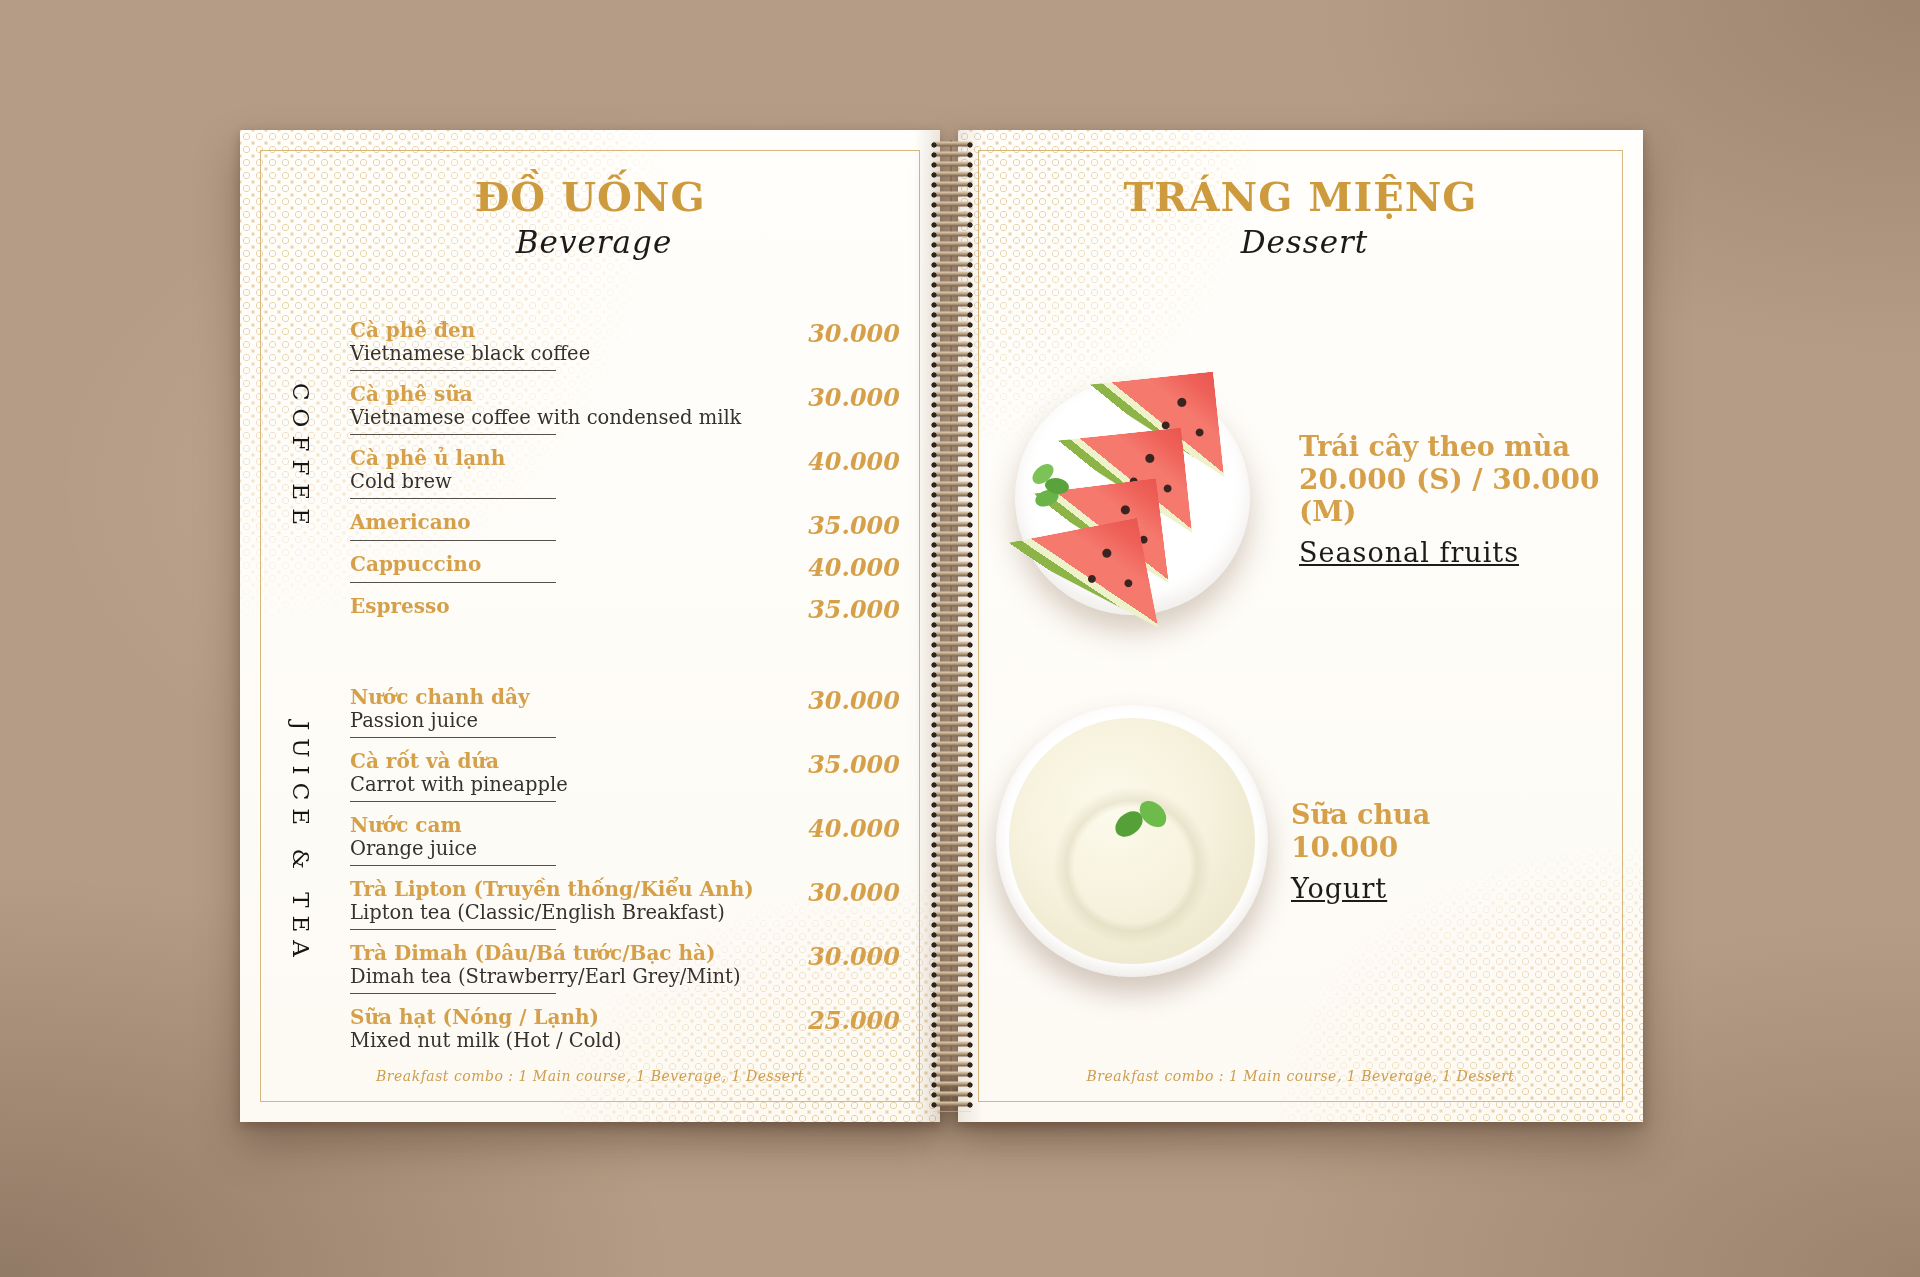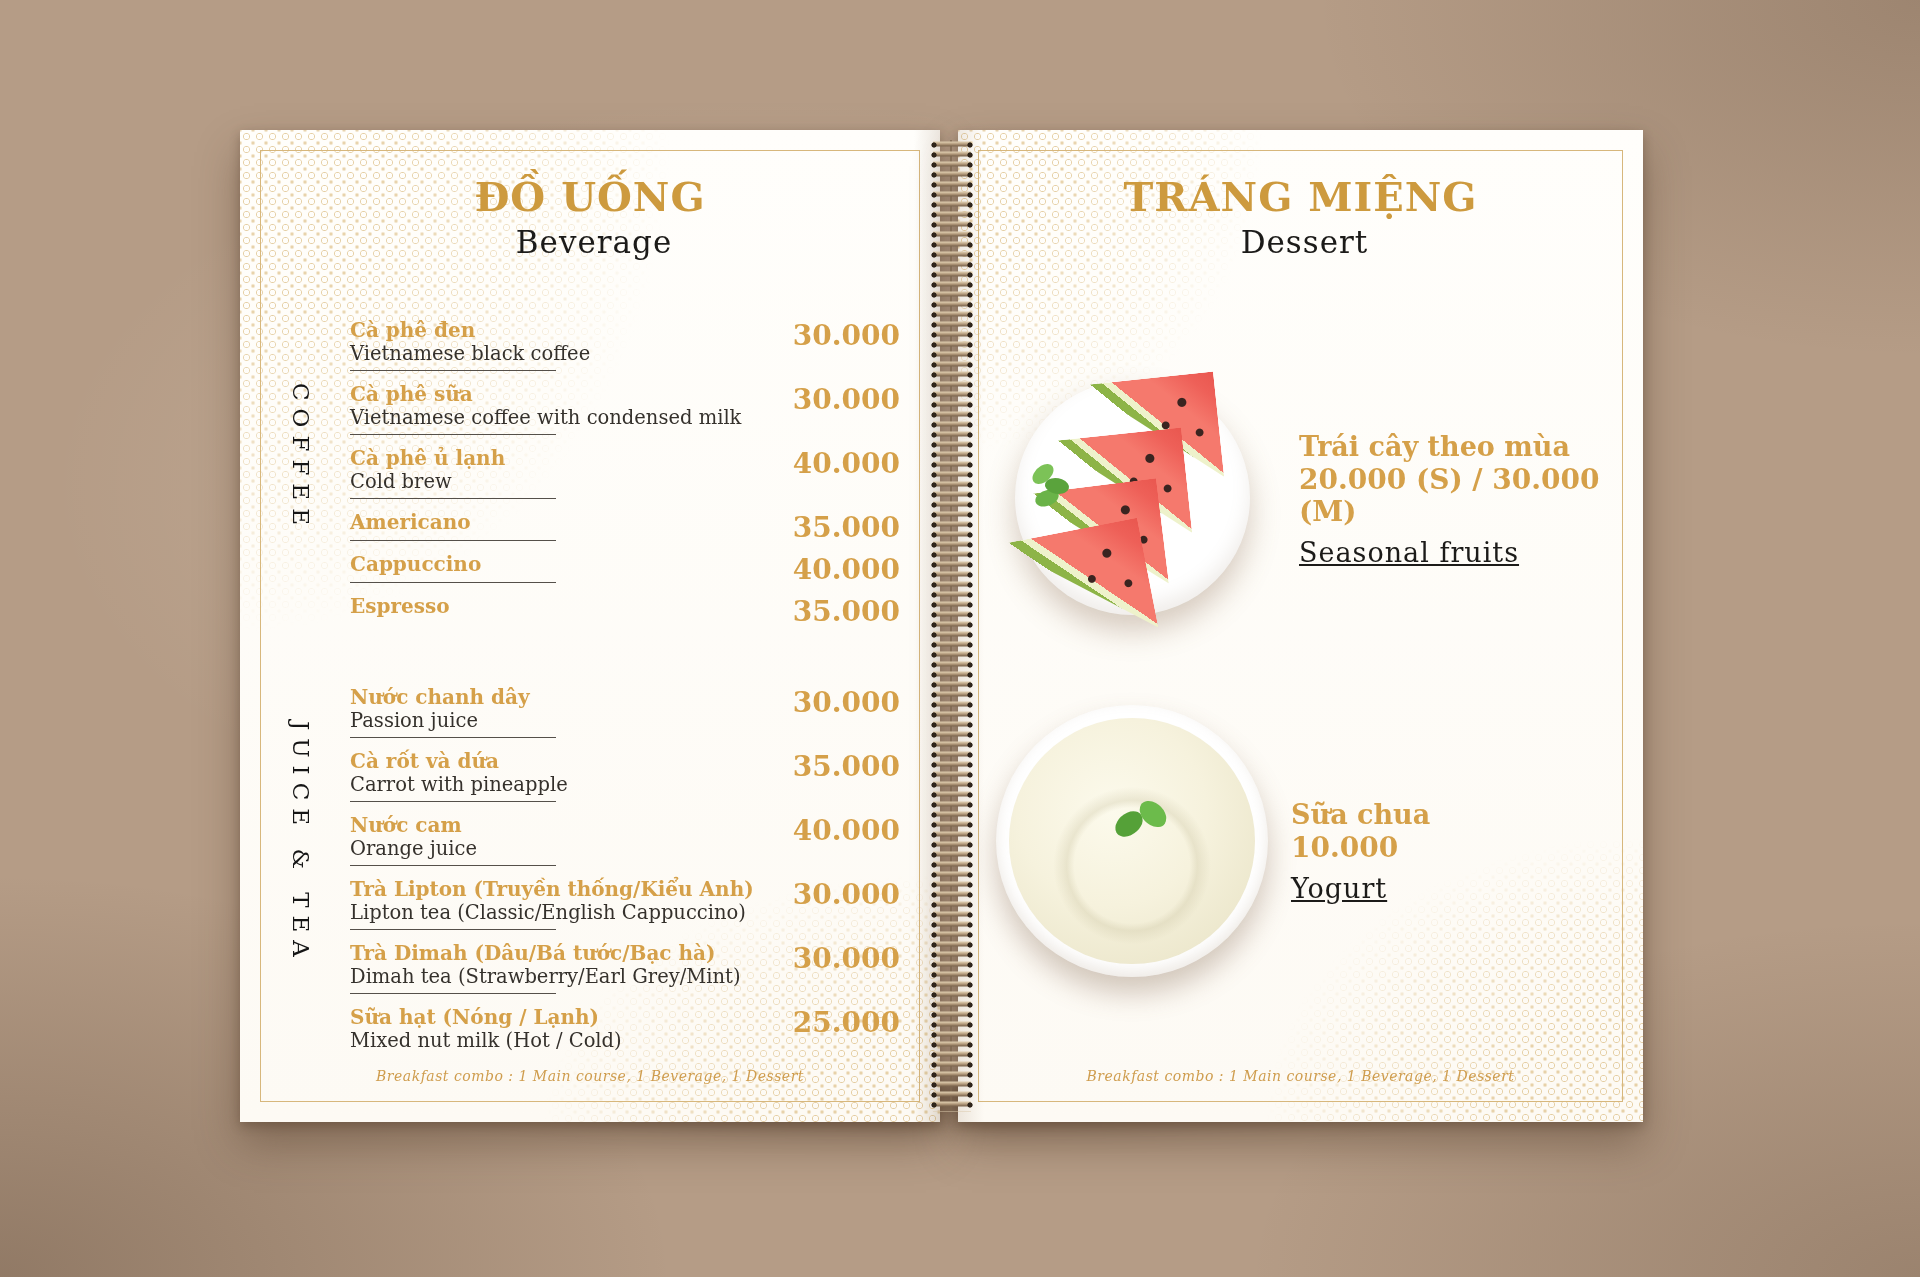--- a/index.html
+++ b/index.html
@@ -41,35 +41,35 @@
   .pat-br{right:0;bottom:0;
     -webkit-mask-image:radial-gradient(115% 115% at 100% 100%, #000 30%, rgba(0,0,0,.55) 58%, transparent 80%);
     mask-image:radial-gradient(115% 115% at 100% 100%, #000 30%, rgba(0,0,0,.55) 58%, transparent 80%);}
   .page-left .pat-tl{width:480px;height:560px;}
   .page-left .pat-br{width:430px;height:270px;}
   .page-right .pat-tl{width:340px;height:360px;}
   .page-right .pat-br{width:410px;height:310px;}
 
   .page-head{position:absolute;top:44px;left:0;width:100%;text-align:center;z-index:3;}
   .title-vi{font-size:40px;line-height:46px;font-weight:bold;color:#cd9a3e;letter-spacing:1px;margin:0;}
-  .title-en{font-size:31px;line-height:40px;font-weight:normal;color:#1c1b19;letter-spacing:1px;margin:2px 0 0 8px;}
+  .title-en{font-size:31px;line-height:40px;font-weight:normal;color:#1c1b19;letter-spacing:1px;margin:2px 0 0 8px;font-style:italic;}
 
   .vlabel{position:absolute;left:48px;writing-mode:vertical-rl;text-align:center;z-index:3;
     font-size:23px;letter-spacing:8px;color:#151515;}
   .vlabel-coffee{top:228px;height:200px;}
   .vlabel-juice{top:558px;height:310px;}
 
   .items{position:absolute;left:110px;top:170px;width:550px;z-index:3;margin-top:18px;}
   .section{width:100%;}
   .sec-juice{margin-top:66px;}
   .item{position:relative;}
   .item-name{font-size:20px;line-height:25px;font-weight:bold;color:#d5a049;}
   .item-desc{font-size:19.5px;line-height:22px;color:#35312c;}
   .item-desc:empty{display:none;}
-  .item-price{position:absolute;right:0;top:1px;font-size:28px;font-weight:bold;color:#d5a049;}
+  .item-price{position:absolute;right:0;top:1px;font-size:24px;font-weight:bold;color:#d5a049;font-style:italic;}
   .rule{width:206px;border-top:1.5px solid #55504a;margin:5px 0 11px 0;}
   .item:last-child .rule{display:none;}
 
   .page-footer{position:absolute;left:0;bottom:38px;width:100%;text-align:center;z-index:3;
     font-style:italic;font-size:14px;color:#cf9d4e;letter-spacing:.5px;}
 
   
   .dish-text{position:absolute;z-index:3;}
   .dish-name{font-size:27px;line-height:34px;font-weight:bold;color:#d5a049;}
   .dish-price{font-size:28px;line-height:32px;font-weight:bold;color:#d5a049;}
@@ -190,21 +190,21 @@
           <div class="rule"></div>
         </div>
         <div class="item">
           <div class="item-name">Nước cam</div>
           <div class="item-desc">Orange juice</div>
           <div class="item-price">40.000</div>
           <div class="rule"></div>
         </div>
         <div class="item">
           <div class="item-name">Trà Lipton (Truyền thống/Kiểu Anh)</div>
-          <div class="item-desc">Lipton tea (Classic/English Cappuccino)</div>
+          <div class="item-desc">Lipton tea (Classic/English Breakfast)</div>
           <div class="item-price">30.000</div>
           <div class="rule"></div>
         </div>
         <div class="item">
           <div class="item-name">Trà Dimah (Dâu/Bá tước/Bạc hà)</div>
           <div class="item-desc">Dimah tea (Strawberry/Earl Grey/Mint)</div>
           <div class="item-price">30.000</div>
           <div class="rule"></div>
         </div>
         <div class="item">

